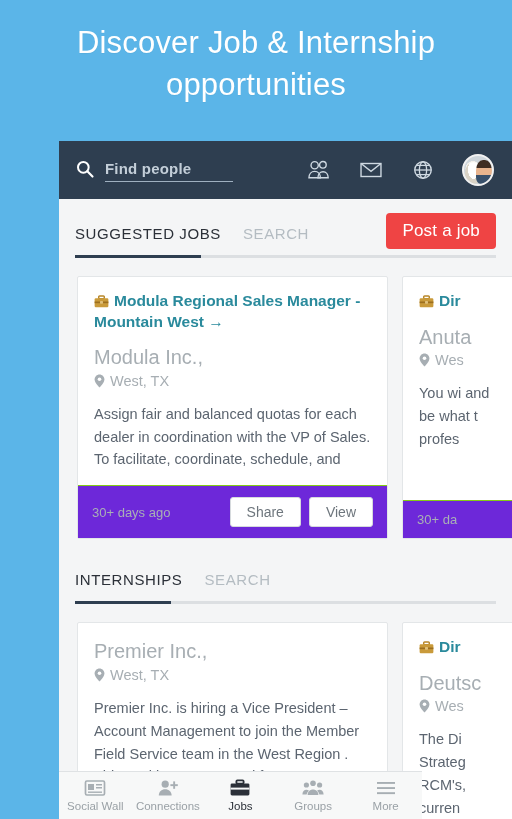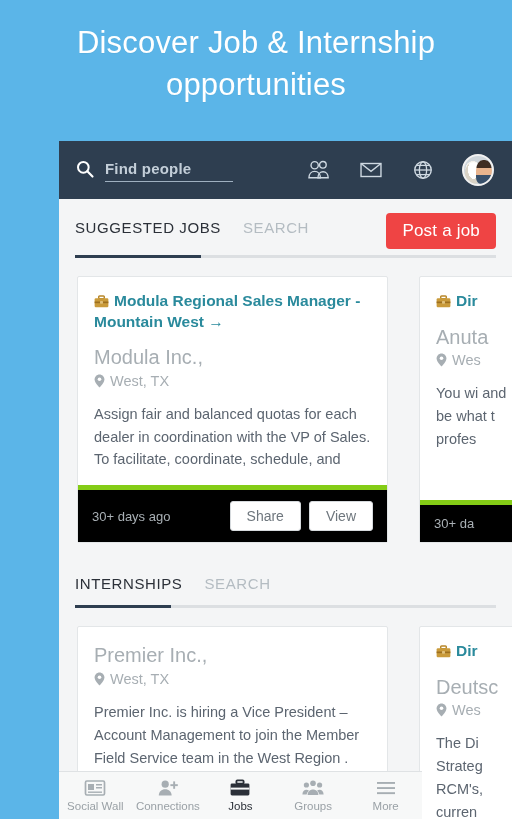--- a/index.html
+++ b/index.html
@@ -70,21 +70,21 @@
     border-radius: 50% 50% 45% 45%;
   }
   .avatar .av-b {
     position: absolute; right: 0px; top: 4px; width: 16px; height: 24px;
     background: linear-gradient(#3f2d22 0 32%, #e8b48e 33% 62%, #38506b 63% 100%);
     border-radius: 44% 44% 30% 30%;
   }
 
   
   .tabwrap { background: #f4f5f6; padding: 14px 16px 0 16px; }
-  .tabrow { display: flex; align-items: center; position: relative; }
+  .tabrow { display: flex; align-items: flex-end; position: relative; }
   .tabs { display: flex; align-items: baseline; gap: 22px; flex: 1; }
   .tab {
     font-size: 15px;
     letter-spacing: .6px;
     padding-bottom: 14px;
     color: #b4bcc2;
   }
   .tab.active { color: #2b3038; }
   .post-btn {
     background: #ef4444;
@@ -97,21 +97,21 @@
     letter-spacing: .2px;
   }
   .underline { position: relative; height: 3px; background: #dcdfe2; margin-top: -1px; }
   .underline i { position: absolute; left: 0; top: 0; height: 3px; background: #2e3e50; display: block; }
   .uline-jobs i { width: 126px; }
   .uline-intern i { width: 96px; }
 
   
   .carousel {
     display: flex;
-    gap: 31px;
+    gap: 14px;
     padding: 18px 0 0 18px;
     background: #f4f5f6;
   }
   .card {
     background: #ffffff;
     border: 1px solid #e3e6e8;
     border-radius: 2px;
     width: 311px;
     flex: none;
     display: flex;
@@ -138,22 +138,22 @@
   .loc { display: flex; align-items: center; color: #a7aeb3; font-size: 14.5px; margin-top: 1px; }
   .pin-ico { width: 11px; height: 14px; margin-right: 5px; flex: none; }
   .desc {
     color: #5c6570;
     font-size: 14.5px;
     line-height: 1.58;
     margin-top: 14px;
     padding-bottom: 14px;
   }
   .card-foot {
-    border-top: 5px solid #84cc16;
-    background: #000000;
+    border-top: 1px solid #84cc16;
+    background: #6d28d9;
     display: flex;
     align-items: center;
     padding: 11px 14px;
   }
   .ago { color: #a9b0b5; font-size: 13px; flex: 1; white-space: nowrap; }
   .sv-btn {
     border: 1px solid #d6dadd;
     background: #ffffff;
     color: #6e767d;
     font-size: 14px;

